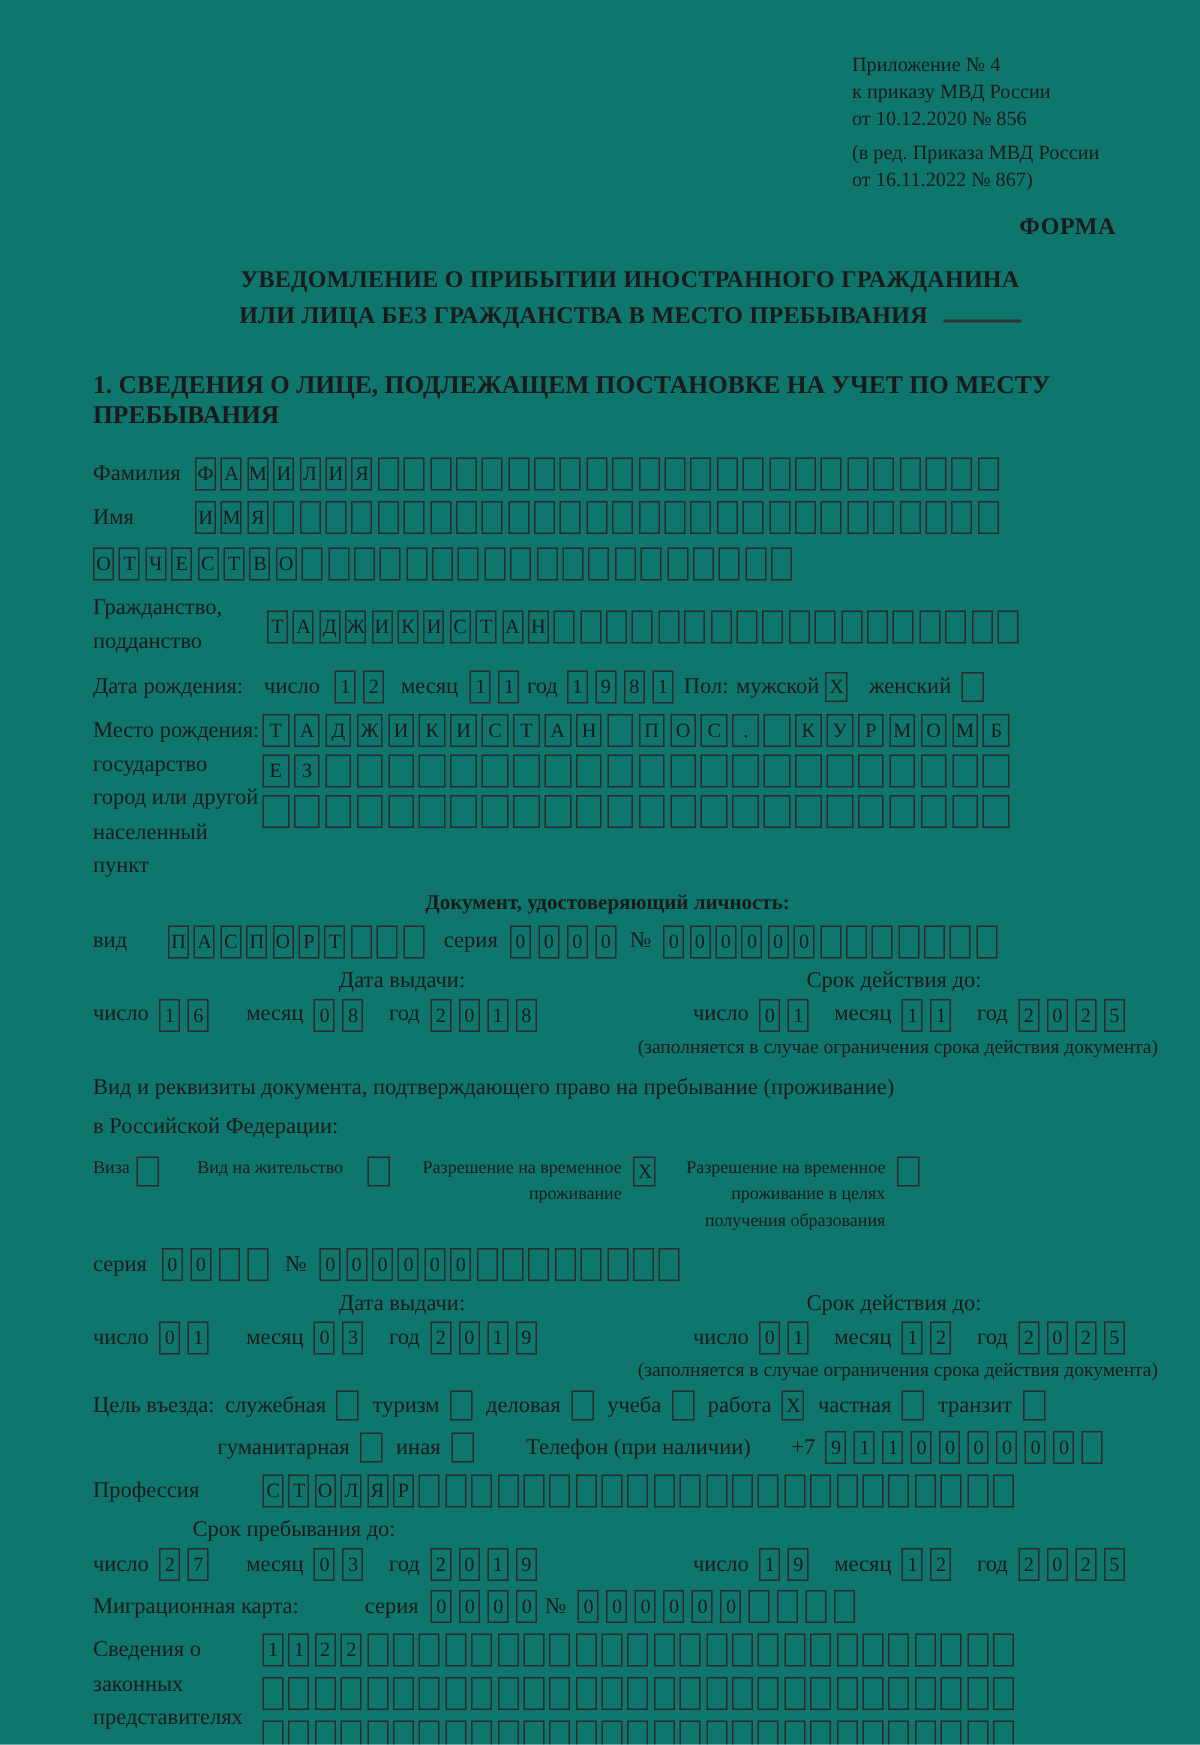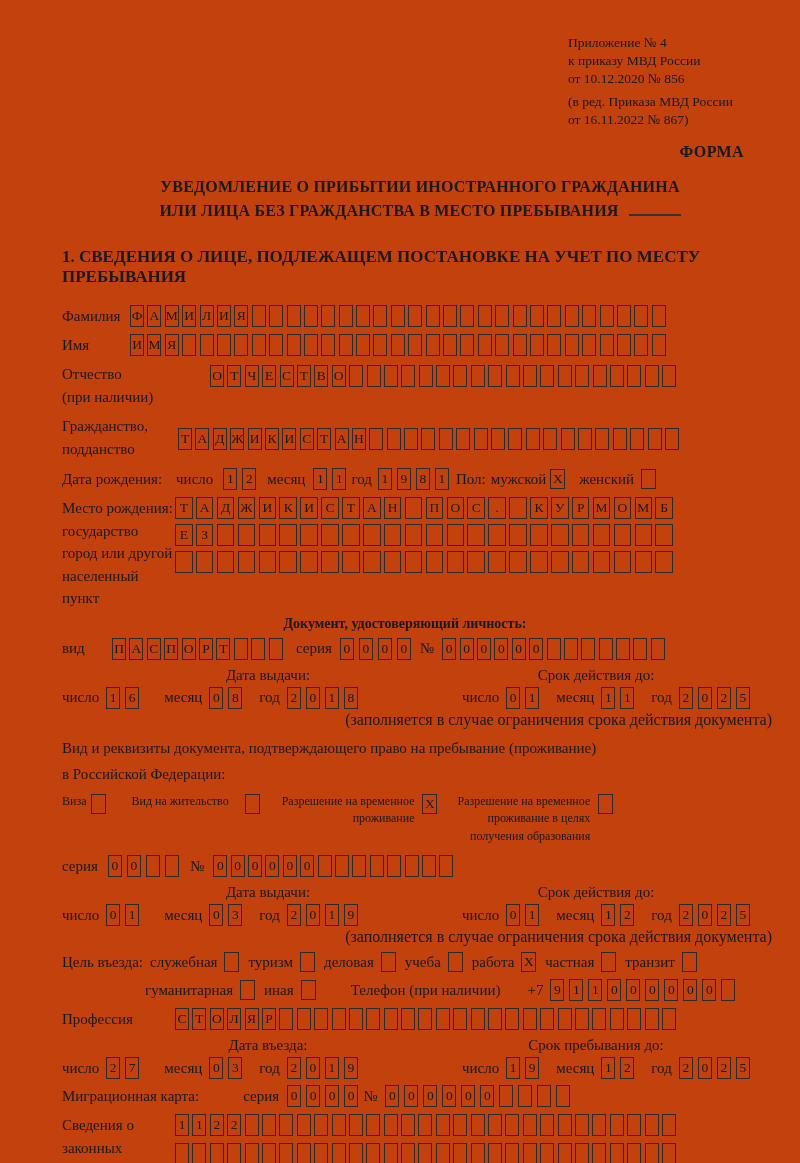--- a/index.html
+++ b/index.html
@@ -1,32 +1,32 @@
 <!DOCTYPE html>
 <html><head>
 <meta charset="utf-8">
 <style>
   *{box-sizing:border-box}
   body{margin:0;background:#ffffff}
-  .page{width:800px;height:1163px;padding:34px 22px 0 62px;font-family:"Liberation Serif",serif;color:#1a1a1a;background:#c2410c;overflow:hidden}
+  .page{width:800px;height:1163px;padding:34px 22px 0 62px;font-family:"Liberation Serif",serif;color:#1a1a1a;background:#0f766e;overflow:hidden}
   .hdr-right{margin-left:auto;width:200px;font-size:13.5px;line-height:1.32;margin-right:10px}
   .hdr-gap{height:6px}
   .forma{text-align:right;margin-right:34px;margin-top:14px;font-weight:bold;font-size:16px;letter-spacing:.4px}
   .title{text-align:center;font-weight:bold;font-size:16px;margin-top:14px;line-height:1.5;letter-spacing:.2px}
   .blank{display:inline-block;width:52px;border-bottom:2px solid #333;margin-left:10px}
   .sec-head{font-weight:bold;font-size:17px;margin-top:24px;margin-bottom:18px}
   .row{display:flex;align-items:center;margin-bottom:7px}
   .lbl{font-size:15px;flex:none}
   .lblcol{display:flex;flex-direction:column;flex:none;font-size:15px;line-height:1.5}
   .boxes{display:flex;flex:none}
   .cell{display:inline-flex;align-items:center;justify-content:center;flex:none;width:14px;height:22px;border:1.6px solid #2b2b2b;margin-right:3.4px;font-size:13.5px}
   .wide .cell{width:17.5px}
   .dcells .cell{margin-right:5px}
   .cb{display:inline-flex;align-items:center;justify-content:center;flex:none;width:15px;height:20px;border:1.6px solid #2b2b2b;font-size:13.5px}
-  .note{font-size:16px}
+  .note{font-size:13px}
   .right{text-align:right;padding-right:6px;margin-top:-2px;margin-bottom:6px}
   .w-surname{width:68px}
   .w-patron{width:148px}
   .w-citiz{width:116px}
   .w-place{width:143px}
   .w-kind{width:50px}
   .w-prof{width:113px}
   .doc-head{text-align:center;font-weight:bold;font-size:14px;margin:6px 30px 6px 0}
   .dates-heads{display:flex;font-size:15px;margin-bottom:3px}
   .dh1{width:400px;text-align:center;padding-left:12px}
@@ -143,24 +143,20 @@
         <span class="cell"></span>
         <span class="cell"></span>
         <span class="cell"></span>
         <span class="cell"></span>
         <span class="cell"></span>
         <span class="cell"></span>
       </span>
   </div>
 
   <div class="row" style="align-items:flex-start">
-    <span class="lblcol w-patron">
-      <span>Отчество</span>
-      <span>(при наличии)</span>
-    </span>
     <span class="boxes" style="margin-top:2px">
         <span class="cell">О</span>
         <span class="cell">Т</span>
         <span class="cell">Ч</span>
         <span class="cell">Е</span>
         <span class="cell">С</span>
         <span class="cell">Т</span>
         <span class="cell">В</span>
         <span class="cell">О</span>
         <span class="cell"></span>
@@ -602,21 +598,20 @@
         <span class="cell"></span>
         <span class="cell"></span>
         <span class="cell"></span>
         <span class="cell"></span>
         <span class="cell"></span>
       </span>
   </div>
 
   <div style="margin-top:6px">
     <div class="dates-heads">
-      <span class="dh1">Дата въезда:</span>
       <span class="dh2">Срок пребывания до:</span>
     </div>
     <div class="drow">
       <span class="dhalf">
         <span class="lbl">число</span>
         <span class="boxes dcells">
             <span class="cell">2</span>
             <span class="cell">7</span>
           </span>
         <span class="lbl gap1">месяц</span>

